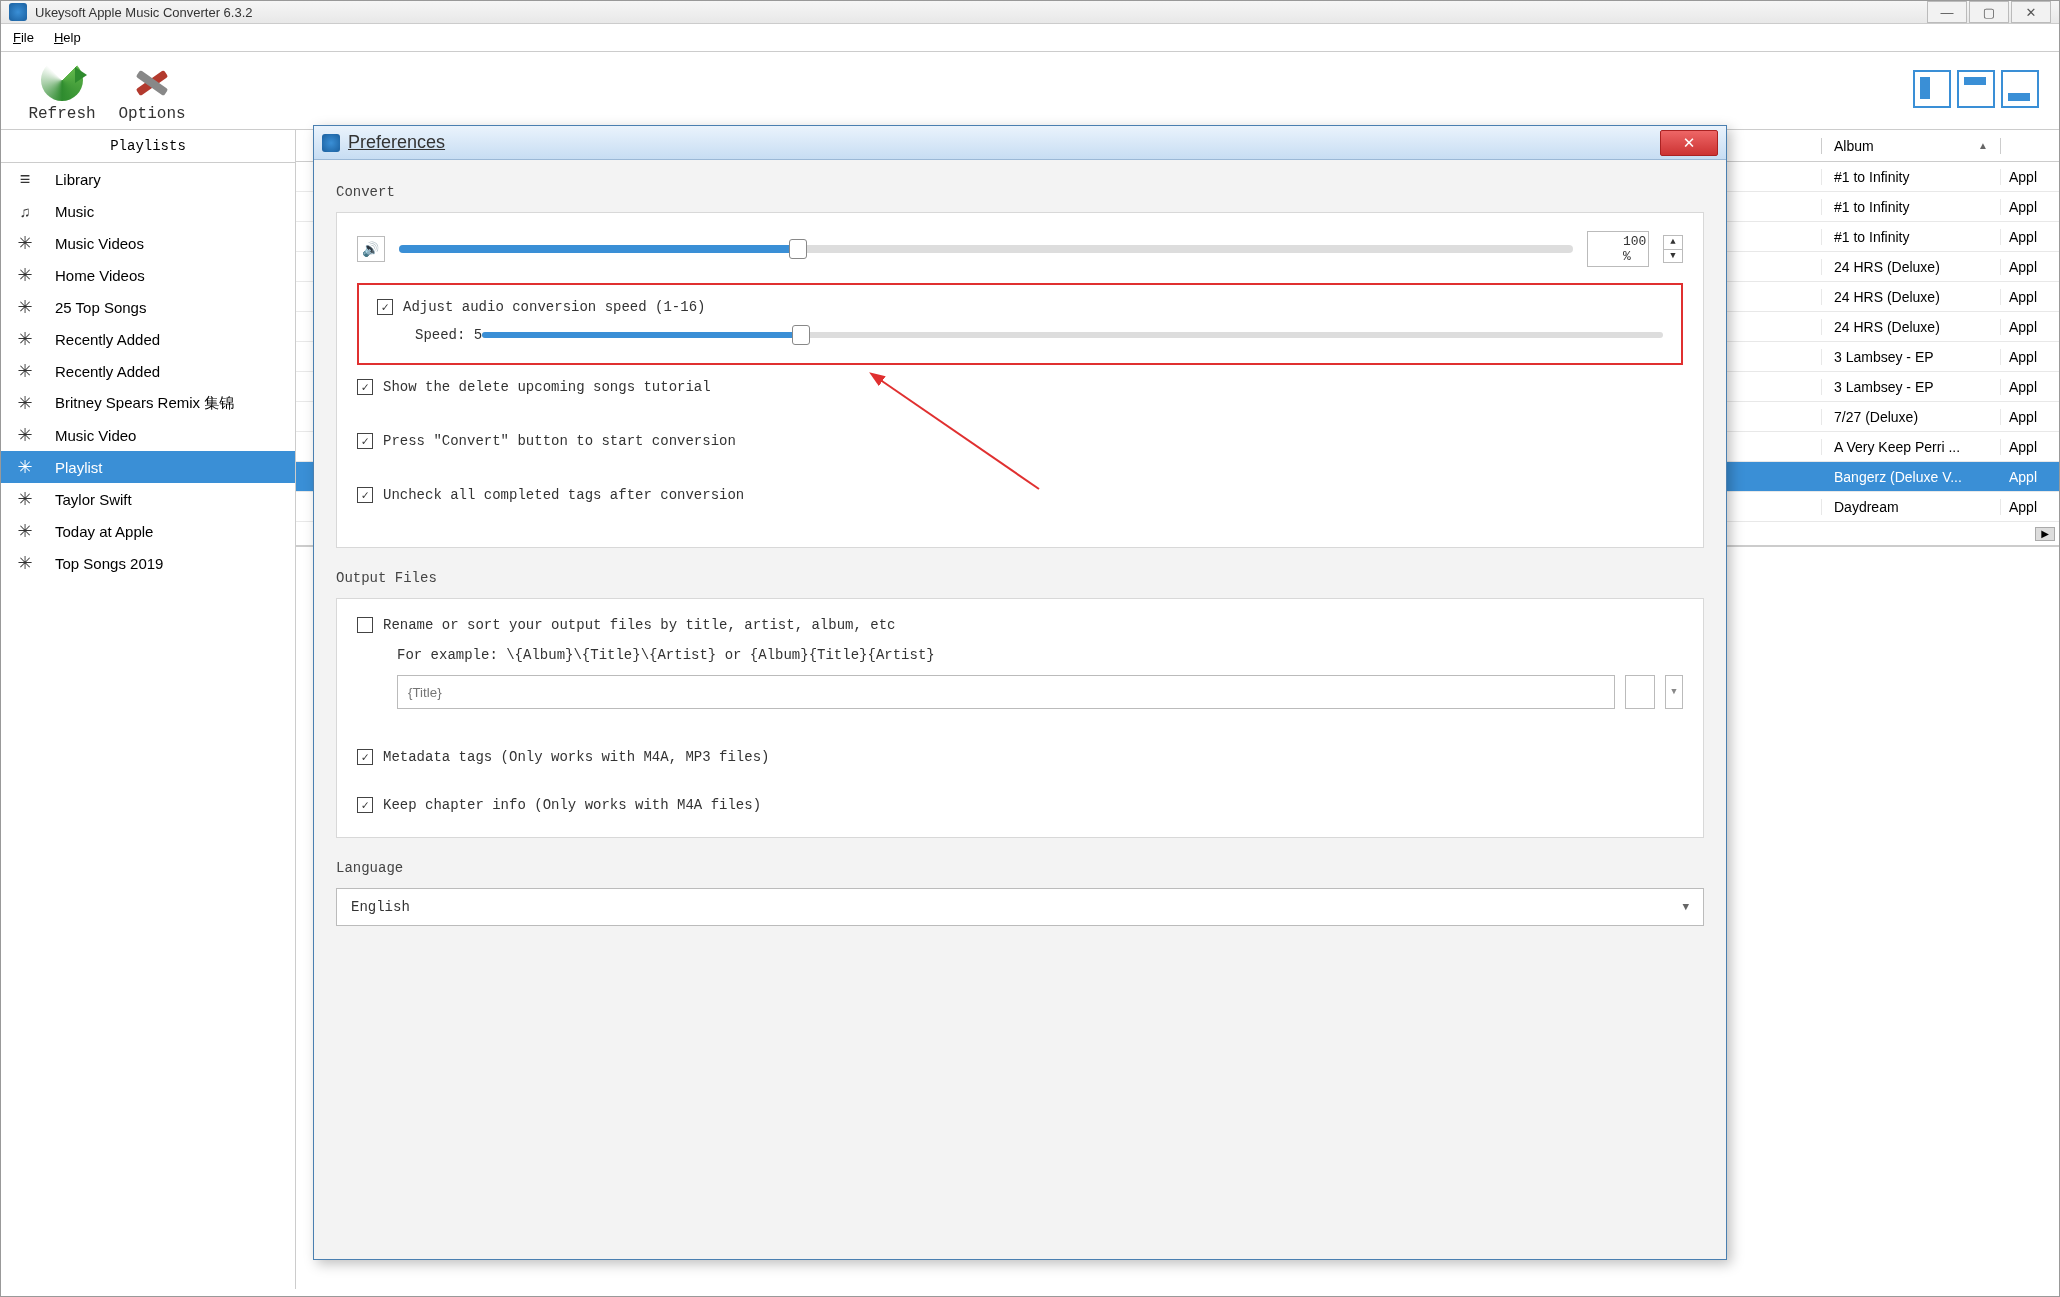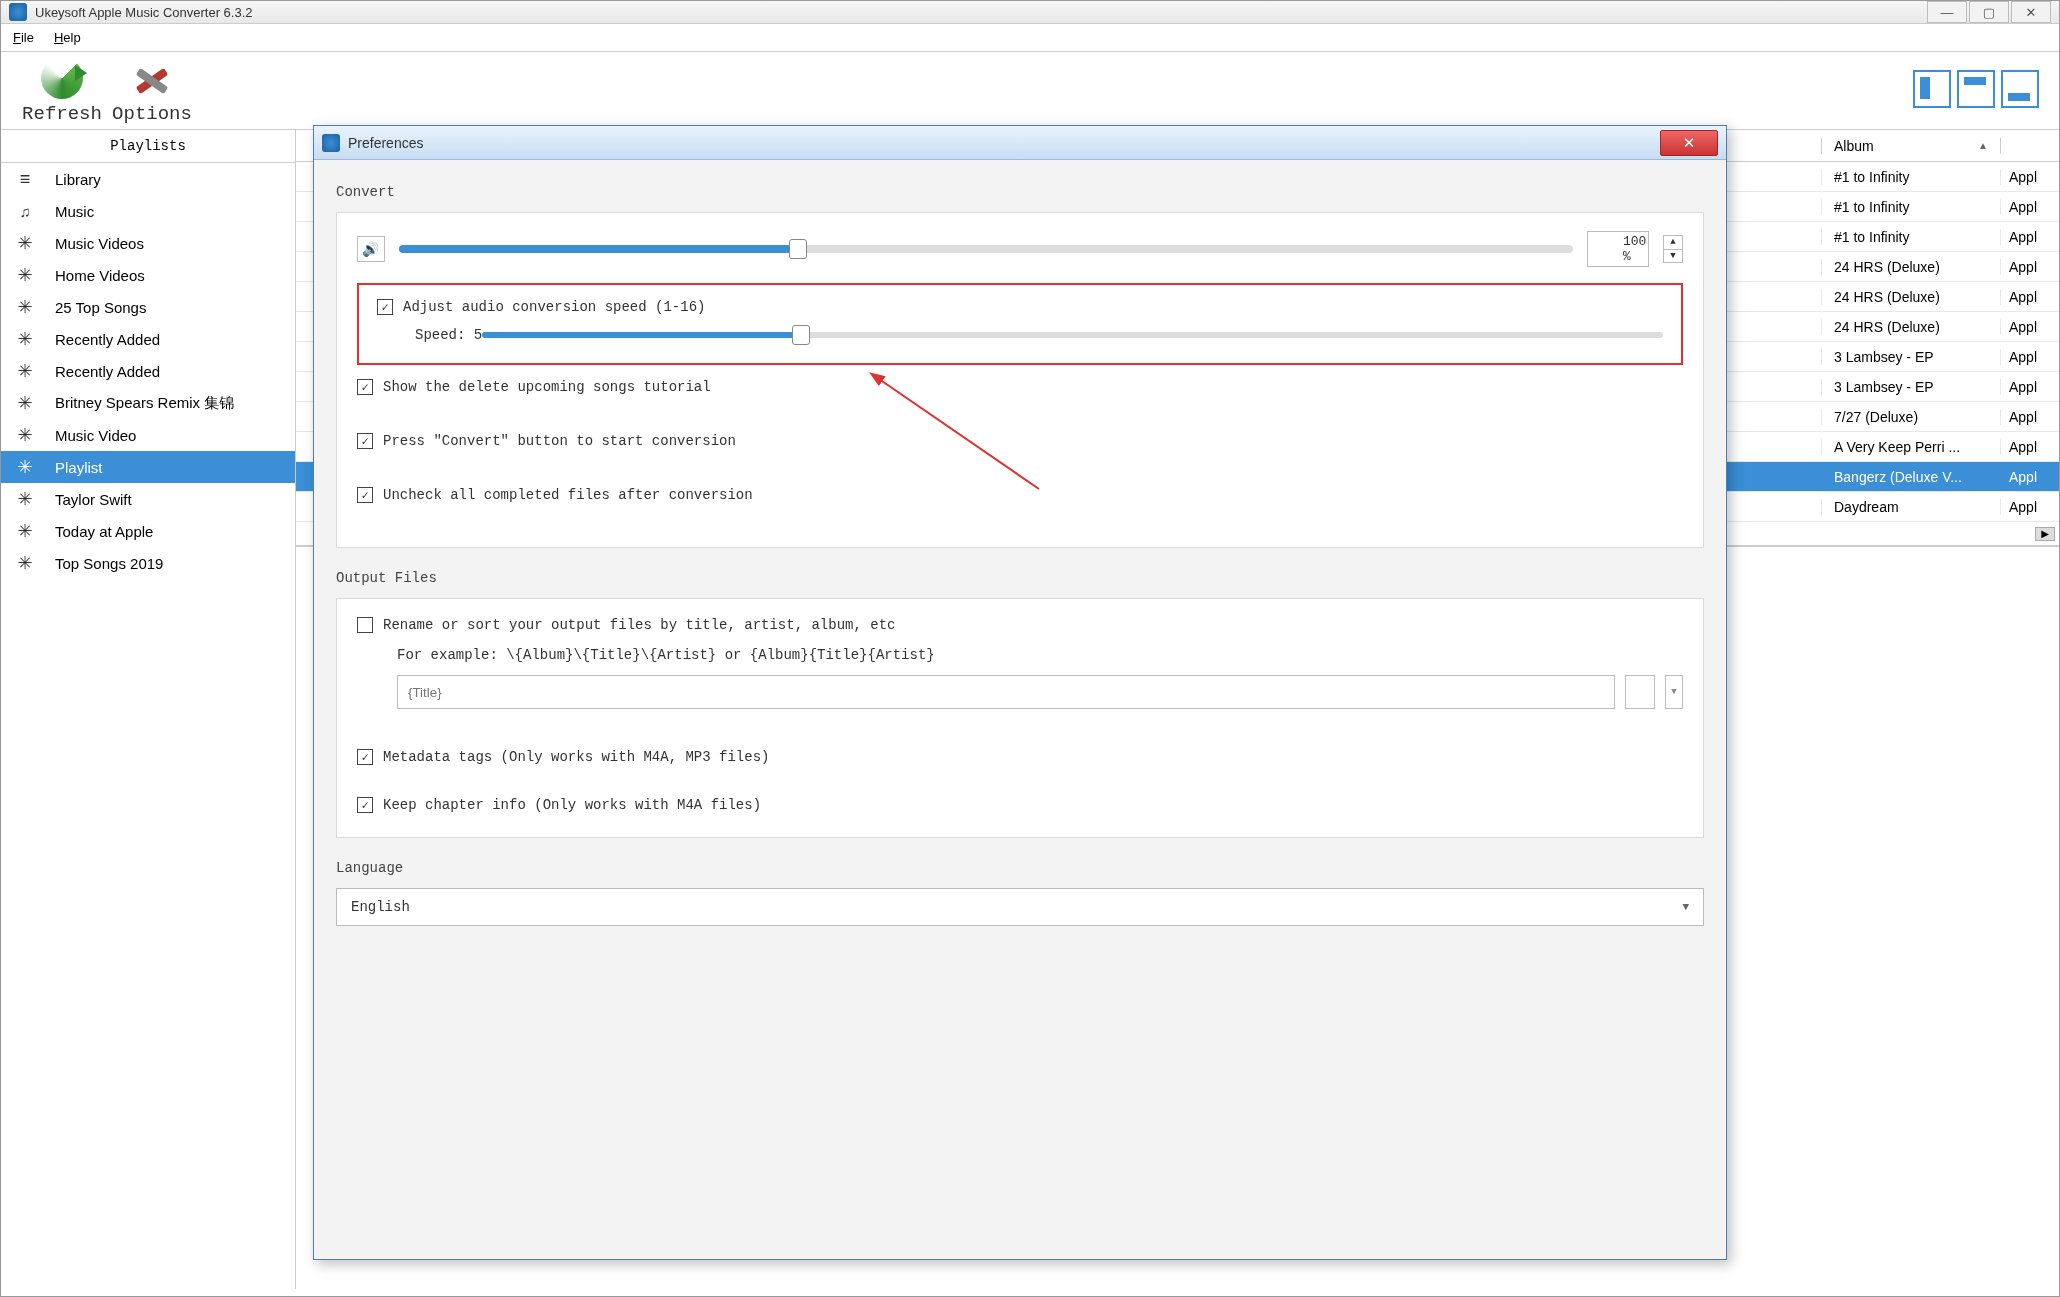--- a/index.html
+++ b/index.html
@@ -13,21 +13,21 @@
 .menubar { height: 28px; border-bottom: 1px solid #ccc; display: flex; align-items: center; padding: 0 12px; gap: 20px; }
 .menubar span { cursor: pointer; }
 .menubar .uline { text-decoration: underline; }
 .toolbar { height: 78px; border-bottom: 1px solid #ccc; display: flex; align-items: center; padding: 0 16px; position: relative; }
 .tool-btn { display: flex; flex-direction: column; align-items: center; width: 90px; cursor: pointer; }
 .tool-btn .icon-refresh { width: 42px; height: 42px; border-radius: 50%; background: conic-gradient(from 45deg,#5fb54a,#2e8b2e,transparent 75%); position: relative; }
 .tool-btn .icon-refresh::after { content:''; position:absolute; right:-4px; top:8px; border-left:12px solid #2e8b2e; border-top:8px solid transparent; border-bottom:8px solid transparent; }
 .tool-btn .icon-options { width: 42px; height: 42px; position: relative; }
 .tool-btn .icon-options::before { content:''; position:absolute; left:4px; top:20px; width:34px; height:8px; background:#b33a2e; transform:rotate(-35deg); border-radius:2px; }
 .tool-btn .icon-options::after { content:''; position:absolute; left:4px; top:20px; width:34px; height:8px; background:#888; transform:rotate(35deg); border-radius:2px; }
-.tool-btn .lbl { font-size: 19px; color: #333; margin-top: 4px; font-family: "Courier New", monospace; }
+.tool-btn .lbl { font-size: 16px; color: #333; margin-top: 4px; font-family: "Courier New", monospace; }
 .view-btns { position: absolute; right: 20px; top: 18px; display: flex; gap: 6px; }
 .view-btn { width: 38px; height: 38px; border: 2px solid #3a8fd6; background: #fff; cursor: pointer; position: relative; }
 .view-btn::before { content:''; position:absolute; left:5px; top:5px; width:10px; height:22px; background:#3a8fd6; }
 .view-btn.b2::before { left:5px; top:5px; width:22px; height:8px; }
 .view-btn.b3::before { left:5px; bottom:5px; top:auto; width:22px; height:8px; }
 .main { display: flex; height: calc(100% - 136px); }
 .sidebar { width: 295px; border-right: 1px solid #ccc; background: #fff; }
 .sidebar-header { text-align: center; padding: 8px 0; border-bottom: 1px solid #ccc; font-family: "Courier New", monospace; font-size: 14px; }
 .sidebar-item { display: flex; align-items: center; padding: 6px 14px; gap: 20px; cursor: pointer; font-size: 15px; }
 .sidebar-item.selected { background: #3a8fd6; color: #fff; }
@@ -53,21 +53,21 @@
 .settings-area { padding: 30px 20px 20px 900px; display: flex; flex-direction: column; gap: 48px; font-family: "Courier New", monospace; font-size: 15px; }
 .setting-row { display: flex; align-items: center; gap: 14px; }
 .setting-row label { color: #333; }
 .setting-row .combo { width: 140px; height: 32px; border: 1px solid #bbb; background: #fff; display: flex; align-items: center; justify-content: space-between; padding: 0 10px; font-family: "Courier New", monospace; cursor: pointer; }
 .setting-row .combo .arrow { font-size: 10px; color: #666; }
 
 
 .dialog { position: absolute; left: 312px; top: 124px; width: 1414px; height: 1135px; border: 1px solid #4a7fb0; background: #fff; box-shadow: 4px 4px 12px rgba(0,0,0,0.25); z-index: 100; display: flex; flex-direction: column; }
 .dialog-titlebar { height: 34px; background: linear-gradient(#eaf3fc,#c7ddf3); display: flex; align-items: center; padding: 0 8px; border-bottom: 1px solid #9bb8d6; }
 .dialog-titlebar .dicon { width: 18px; height: 18px; background: radial-gradient(circle,#3a8fd6,#1a5f9e); border-radius: 3px; margin-right: 8px; }
-.dialog-titlebar .dtitle { flex:1; font-size: 14px; color: #333; }
+.dialog-titlebar .dtitle { flex:1; font-size: 18px; color: #333; text-decoration: underline; }
 .dialog-titlebar .close-btn { width: 58px; height: 26px; background: linear-gradient(#e66,#c33); color: #fff; display:flex; align-items:center; justify-content:center; border:1px solid #a22; border-radius:2px; cursor:pointer; font-size:15px; }
 .dialog-body { flex:1; padding: 14px 22px 20px 22px; background: #f3f3f3; overflow: hidden; font-family: "Courier New", monospace; font-size: 14px; color: #333; }
 .tab-icon-area { margin-bottom: 14px; }
 .tab-general { display: flex; flex-direction: column; align-items: center; width: 72px; cursor: pointer; }
 .tab-general .gicon { width: 42px; height: 42px; position: relative; }
 .tab-general .gicon::before { content:''; position:absolute; left:4px; top:20px; width:34px; height:8px; background:#b33a2e; transform:rotate(-35deg); border-radius:2px; }
 .tab-general .gicon::after { content:''; position:absolute; left:4px; top:20px; width:34px; height:8px; background:#888; transform:rotate(35deg); border-radius:2px; }
 .tab-general .glbl { font-size: 13px; margin-top: 4px; }
 .section-title { font-size: 14px; margin: 10px 0 12px 0; color: #444; }
 .section-box { background: #fff; border: 1px solid #d8d8d8; padding: 18px 20px; margin-bottom: 22px; }
@@ -349,21 +349,21 @@
         <div class="chk-row">
           <div class="chk checked"></div>
           <span>Show the delete upcoming songs tutorial</span>
         </div>
         <div class="chk-row" style="margin-top:38px;">
           <div class="chk checked"></div>
           <span>Press "Convert" button to start conversion</span>
         </div>
         <div class="chk-row" style="margin-top:38px;">
           <div class="chk checked"></div>
-          <span>Uncheck all completed files after conversion</span>
+          <span>Uncheck all completed tags after conversion</span>
         </div>
       </div>
 
       <div class="section-title">Output Files</div>
       <div class="section-box">
         <div class="chk-row" style="margin-top:0;">
           <div class="chk"></div>
           <span>Rename or sort your output files by title, artist, album, etc</span>
         </div>
         <div class="example-line">For example: \{Album}\{Title}\{Artist} or {Album}{Title}{Artist}</div>

